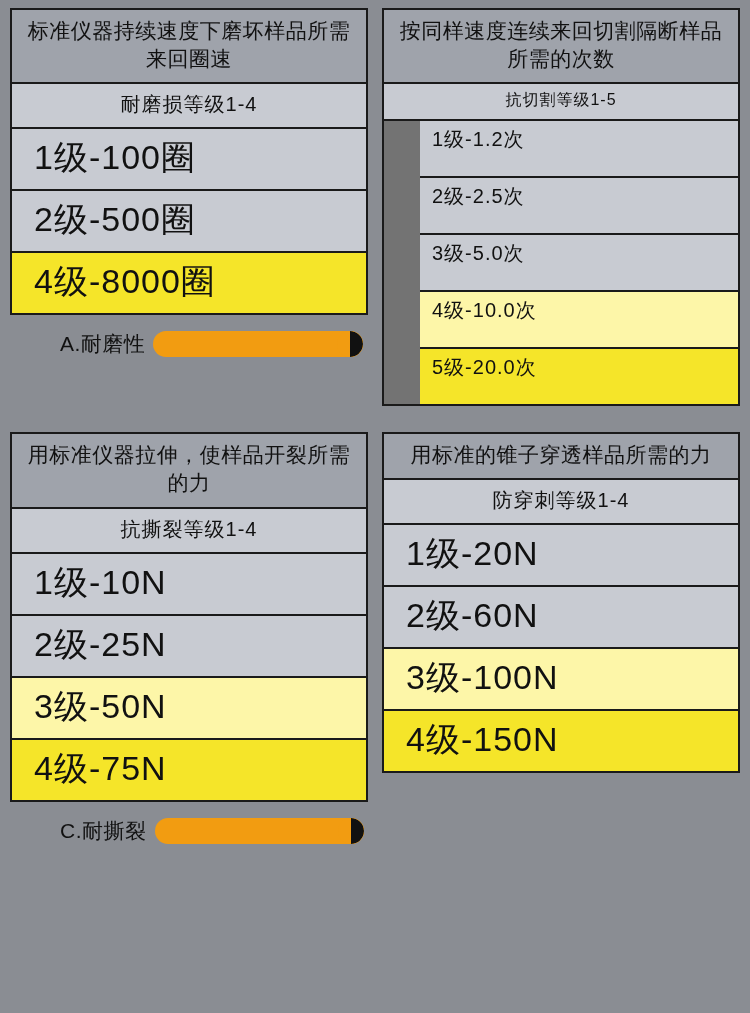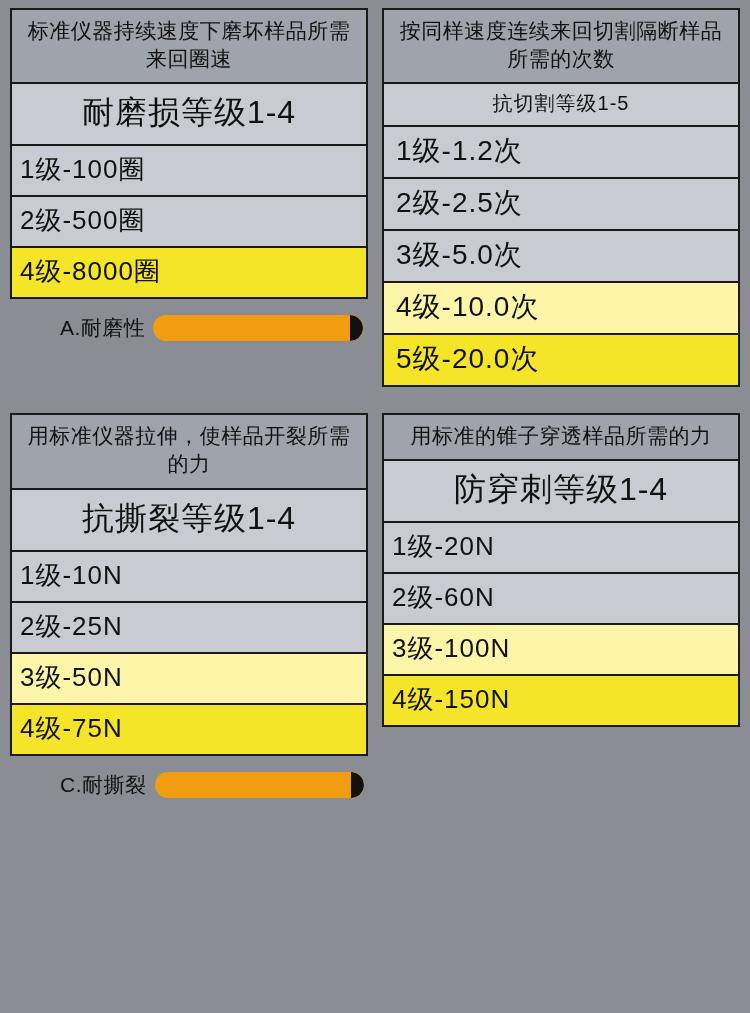--- a/index.html
+++ b/index.html
@@ -46,40 +46,41 @@
     font-size: 21px;
     line-height: 1.34;
     color: #111;
     padding: 7px 6px 9px 6px;
     letter-spacing: 0.5px;
   }
   .card .title-row {
     background: #c8cbd2;
     border-bottom: 2px solid #1a1a1a;
     text-align: center;
-    font-size: 32px;
+    font-size: 20px;
     color: #111;
     padding: 7px 4px 9px 4px;
     letter-spacing: 1px;
   }
   .card .title-row.small {
-    font-size: 20px;
+    font-size: 16px;
     padding: 6px 4px 8px 4px;
   }
   .card .item {
     border-bottom: 2px solid #1a1a1a;
-    font-size: 26px;
-    color: #111;
-    padding: 6px 12px 8px 8px;
+    font-size: 34px;
+    color: #111;
+    padding: 6px 12px 8px 22px;
     background: #c8cbd2;
     letter-spacing: 1px;
   }
   .card .item.small {
-    font-size: 28px;
-    padding: 5px 12px 7px 12px;
+    font-size: 20px;
+    padding: 5px 12px 23px 12px;
+    margin-left: 36px;
   }
   .card .item:last-child {
     border-bottom: none;
   }
   .card .item.hl-light {
     background: #fdf6a8;
   }
   .card .item.hl-strong {
     background: #f5e529;
   }

